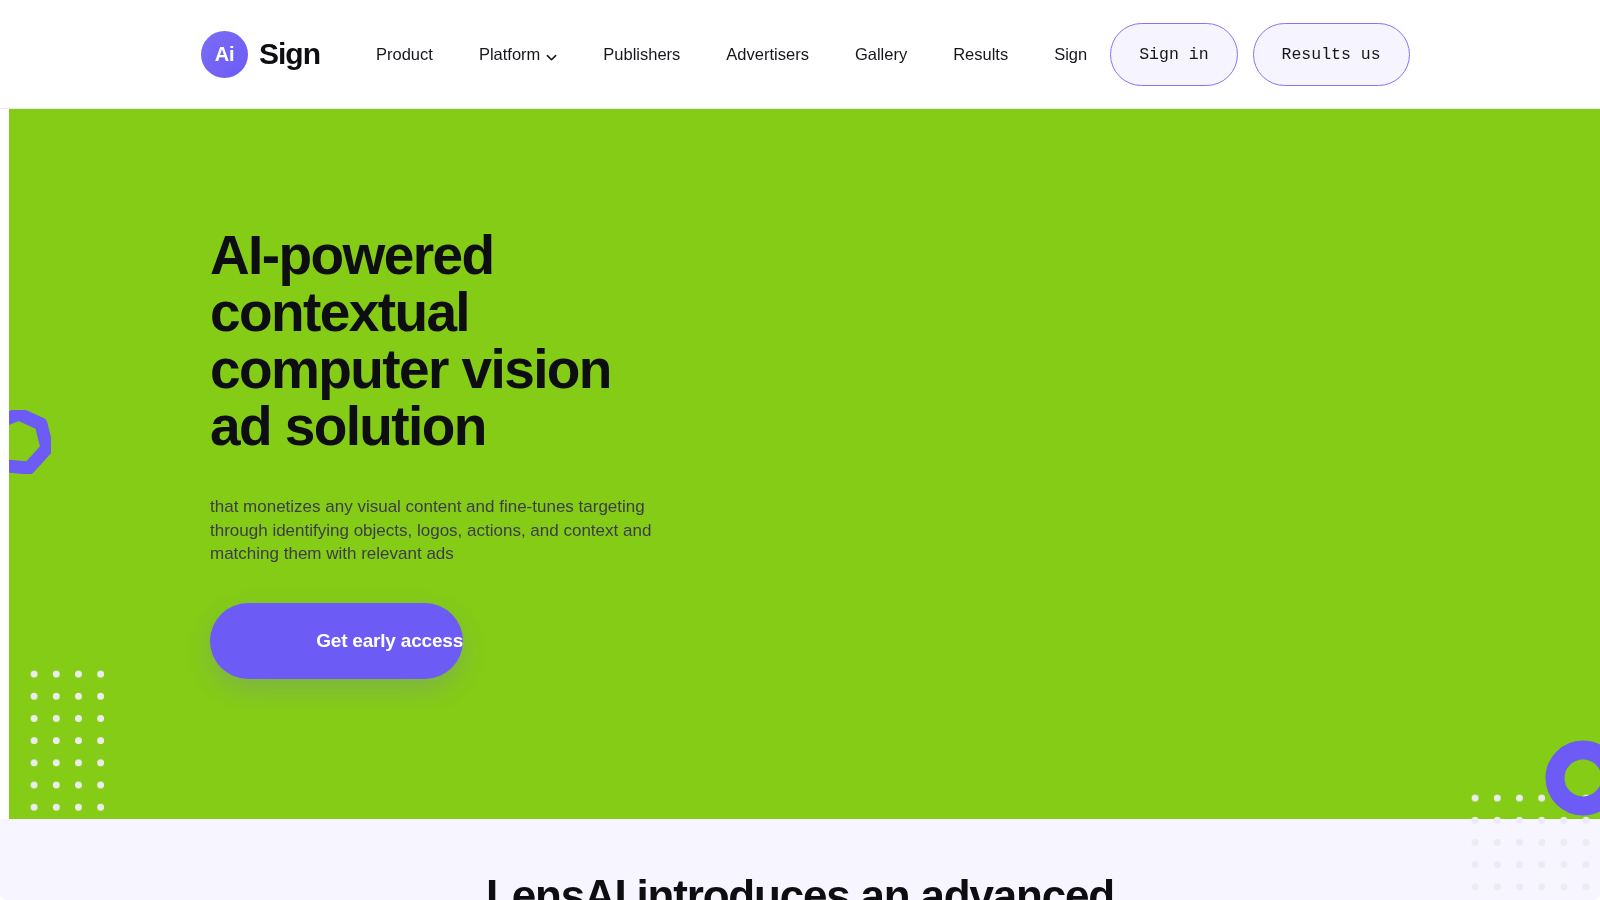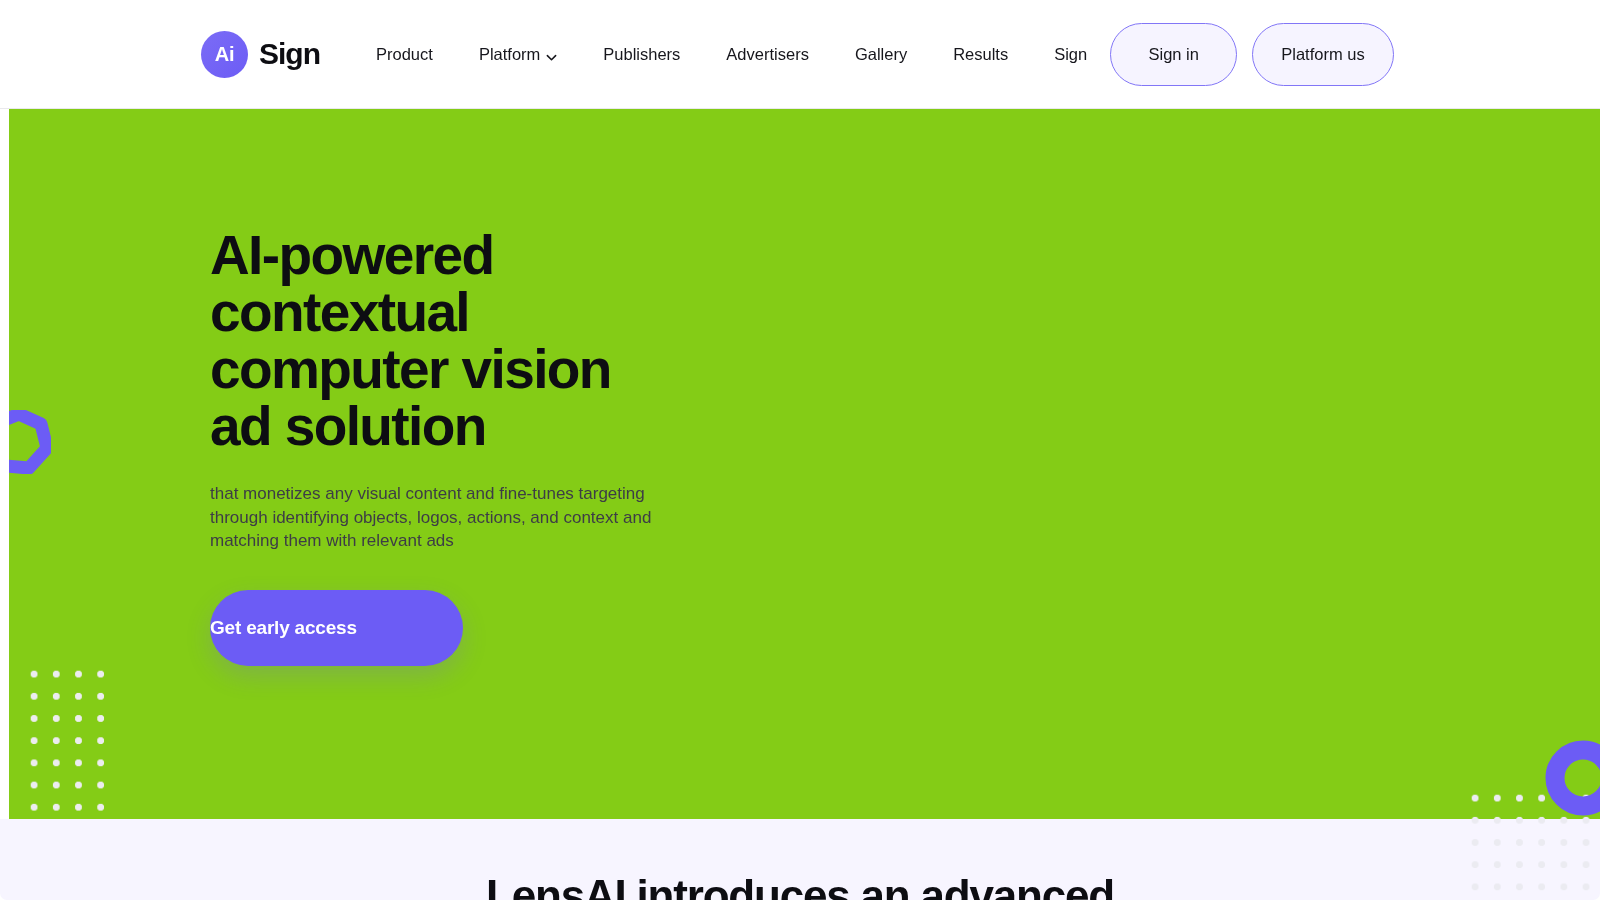--- a/index.html
+++ b/index.html
@@ -37,40 +37,40 @@
   }
   .chev { display:inline-block; width:11px; height:11px; position:relative; top:-1px; }
   .chev svg { display:block; }
 
   .header-actions { margin-left:auto; margin-right:233px; display:flex; gap:15px; }
   .btn-outline {
     min-width:127px; height:63px; border-radius:999px;
     border:1.6px solid #8276f7; background:#f6f4ff;
     display:flex; align-items:center; justify-content:center;
     font-size:16.5px; font-weight:500; color:#16161c;
-    padding:0 28px; cursor:pointer; white-space:nowrap;
+    padding:0 28px; cursor:pointer; white-space:nowrap;font-family:Liberation Mono, monospace;
   }
 
   
   .hero { position:absolute; left:9px; top:109px; width:1600px; height:710px; background:#84cc16; overflow:hidden; }
 
   .hero-inner { position:absolute; left:201px; top:118px; width:620px; z-index:10; }
 
   .headline {
     font-size:55px; line-height:57px; font-weight:800;
     color:#0d0d12; letter-spacing:-1.6px; max-width:420px;
   }
   .subhead {
-    margin-top:27px; font-size:17px; line-height:23.5px;
+    margin-top:40px; font-size:17px; line-height:23.5px;
     color:#3d3d46; font-weight:400; max-width:450px;
   }
   .cta {
     margin-top:37px; width:253px; height:76px; border-radius:999px;
     background:#6c5cf5; color:#fff;
-    display:flex; align-items:center; justify-content:flex-start;
+    display:flex; align-items:center; justify-content:flex-end;
     font-size:19px; font-weight:700; letter-spacing:-0.2px; cursor:pointer;
     box-shadow:0 10px 24px rgba(108,92,245,0.22);
   }
 
   
   .decor-ring-left { position:absolute; left:-22px; top:301px; width:64px; height:64px; z-index:2; }
   .decor-ring-right { position:absolute; left:1534px; top:629px; width:80px; height:80px; z-index:2; }
 
   .dots-left {
     position:absolute; left:10px; top:550px; width:88px; height:260px; z-index:1;
@@ -135,21 +135,21 @@
       <div class="nav-item">
         <span>Sign</span>
       </div>
     </nav>
 
     <div class="header-actions">
       <div class="btn-outline">
         <span>Sign in</span>
       </div>
       <div class="btn-outline">
-        <span>Platform us</span>
+        <span>Results us</span>
       </div>
     </div>
   </div>
 
   <div class="hero">
 
     <div class="decor-ring-left">
       <svg width="64" height="64" viewBox="0 0 64 64">
         <path d="M32 4 L54 14 L60 38 L42 58 L18 56 L5 36 L10 13 Z" fill="none" stroke="#6c5cf5" stroke-width="13" stroke-linejoin="round"></path>
       </svg>

